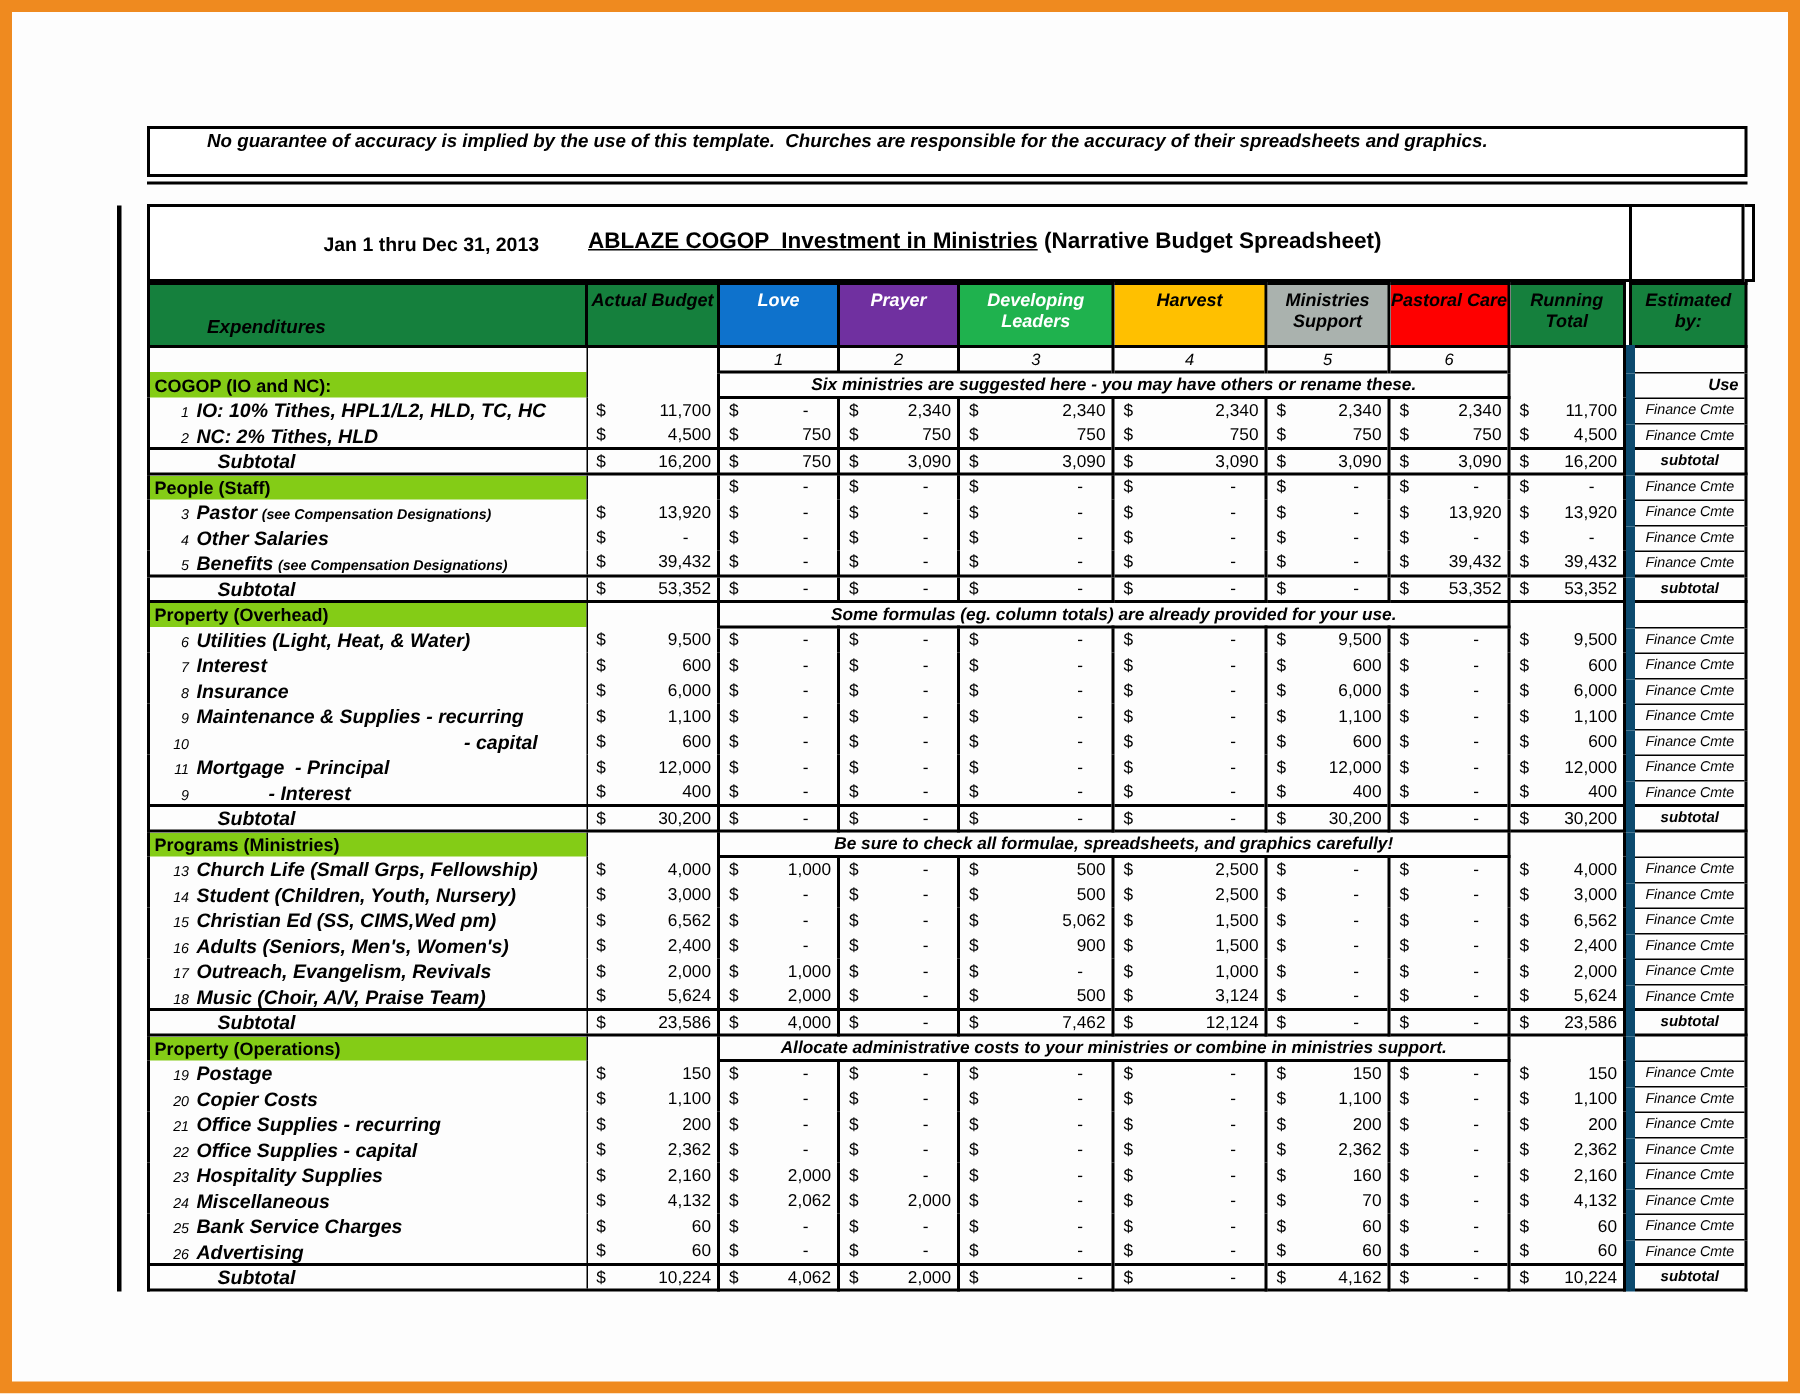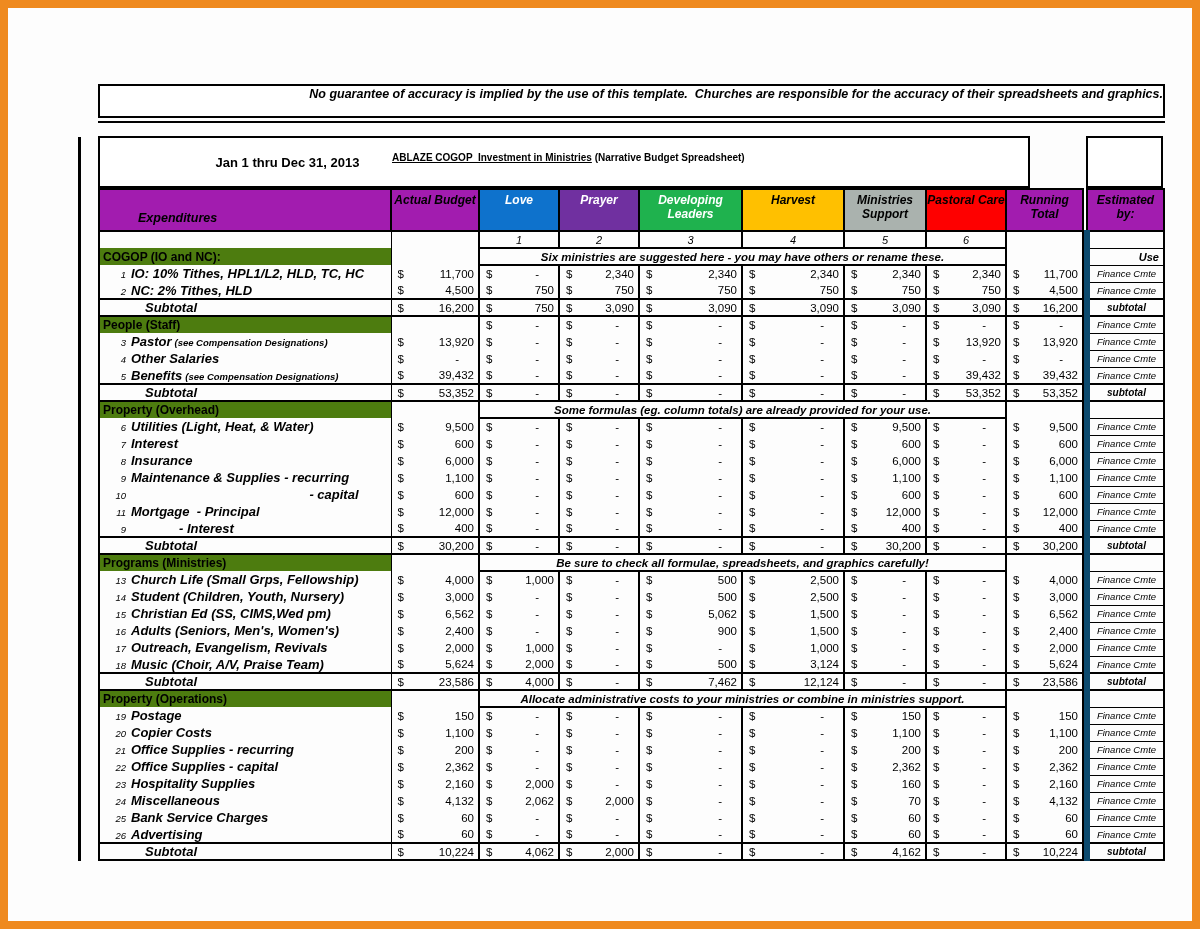--- a/index.html
+++ b/index.html
@@ -4,55 +4,55 @@
 <style>
   html,body{margin:0;padding:0;background:#fff;}
   .page{position:relative;width:1200px;height:929px;box-sizing:border-box;
         border:8px solid #EF8A1F;background:#FDFDFD;overflow:hidden;
         font-family:"Liberation Sans",sans-serif;color:#000;}
   
   .notebox{position:absolute;left:90px;top:76px;width:1067px;height:34px;
            border:2px solid #000;box-sizing:border-box;background:#fff;
            font-size:12.5px;font-weight:bold;font-style:italic;line-height:14px;padding-top:1px;}
   .noteline1{padding-left:5px;}
-  .noteline2{padding-left:38px;text-align:right;}
+  .noteline2{padding-left:38px;}
   .hrline{position:absolute;left:90px;top:113px;width:1067px;height:2px;background:#000;}
   
-  .titlebox{position:absolute;left:90px;top:128px;width:932px;height:52px;
+  .titlebox{position:absolute;left:90px;top:128px;width:1072px;height:52px;
             border:2px solid #000;box-sizing:border-box;background:#fff;}
   .titlebox .date{position:absolute;left:95px;top:17px;width:185px;text-align:center;
                   font-size:13px;font-weight:bold;}
   .titlebox .ttl{position:absolute;left:292px;top:14px;white-space:nowrap;
-                 font-size:10px;font-weight:bold;}
+                 font-size:15px;font-weight:bold;}
   .ttl .u{text-decoration:underline;}
   .estspacer{position:absolute;left:1078px;top:128px;width:77px;height:52px;
              border:2px solid #000;box-sizing:border-box;background:#fff;}
   .leftrule{position:absolute;left:70px;top:129px;width:3px;height:724px;background:#000;}
   
   .tblwrap{position:absolute;left:90px;top:180px;}
   table{border-collapse:collapse;table-layout:fixed;width:1065px;}
   th,td{padding:0;overflow:hidden;}
   thead th{border:2px solid #000;height:42px;font-size:12px;font-weight:bold;
            vertical-align:top;padding-top:3px;white-space:normal;line-height:14px;box-sizing:border-box;}
   th.i{font-style:italic;}
-  th.pink{background:#a21caf;font-style:italic;}
+  th.pink{background:#15803d;font-style:italic;}
   th.expend{text-align:left;vertical-align:bottom;padding:0 0 5px 38px;font-size:12.5px;}
   th.gaph{border:none;background:#fff;}
   tbody tr{height:17px;}
   tbody td{vertical-align:middle;white-space:nowrap;font-size:11.5px;box-sizing:border-box;}
   td.lab{border-left:2px solid #000;border-right:1px solid #000;}
   td.m{border-right:2px solid #000;}
   td.gap{border:none;}
   td.est{border-left:6px solid #0c4a6e;border-right:2px solid #000;border-bottom:1px solid #000;
          text-align:center;font-style:italic;font-size:9.5px;}
   td.est.subm{font-weight:bold;font-size:10px;}
   td.est.use{font-weight:bold;text-align:right;padding-right:4px;font-size:11px;}
   tr.sub td.lab,tr.sub td.m,tr.sub td.est{border-top:2px solid #000;border-bottom:2px solid #000;}
   td.banner{border:2px solid #000;text-align:center;font-weight:bold;font-style:italic;font-size:11.5px;}
-  td.seclab{background:#4d7c0f;font-weight:bold;font-size:12px;padding-left:3px;}
+  td.seclab{background:#84cc16;font-weight:bold;font-size:12px;padding-left:3px;}
   .mc{display:flex;justify-content:space-between;align-items:baseline;padding:0 4px 0 6px;}
   .mc .amt{text-align:right;}
   .mc .amt.dash{padding-right:15px;}
   .lc{display:flex;align-items:baseline;}
   .lc .rn{width:26px;flex:none;text-align:right;font-style:italic;font-size:9.5px;padding-right:5px;}
   .lc .lbl{font-weight:bold;font-style:italic;font-size:13px;}
   .lc .sm{font-weight:bold;font-style:italic;font-size:9.5px;padding-left:3px;}
   .lc.r .lbl{margin-left:auto;padding-right:32px;}
   .lc.ind .lbl{padding-left:48px;}
   .lc.subt .lbl{padding-left:14px;}

